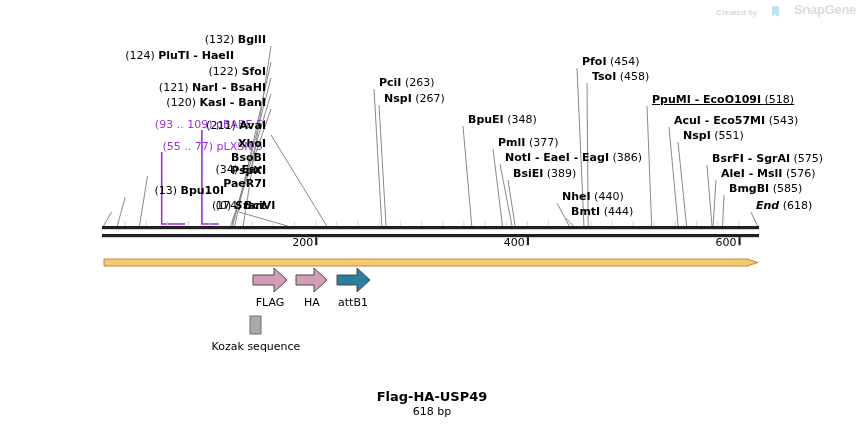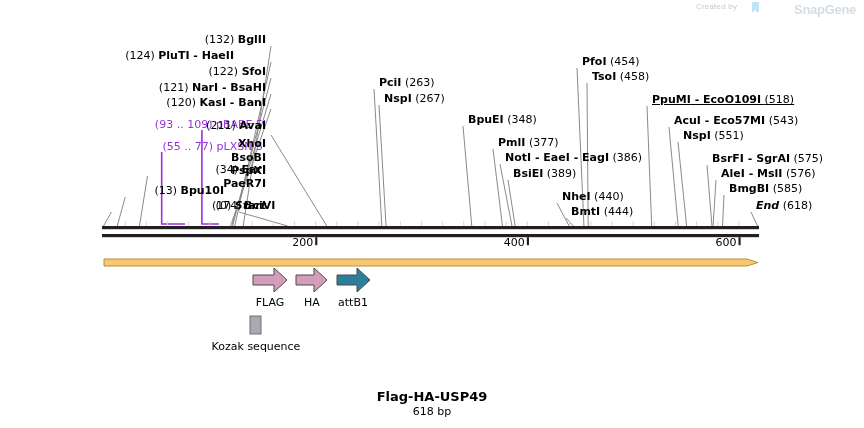--- a/index.html
+++ b/index.html
@@ -19,21 +19,21 @@
     position: absolute;
     left: 0; top: 0;
     width: 864px;
     height: 428px;
   }
   .wm {
     position: absolute;
     right: 8px;
     top: 2px;
     display: flex;
-    align-items: flex-start;
+    align-items: flex-end;
     gap: 15px;
     font-family: "Liberation Sans", sans-serif;
   }
   .wm-created {
     font-size: 8px;
     color: #c9c9cf;
     letter-spacing: 0.2px;
   }
   .wm-flag {
     width: 7px;
@@ -48,21 +48,20 @@
     left: 0; bottom: 0;
     border-left: 3.5px solid transparent;
     border-right: 3.5px solid transparent;
     border-bottom: 3px solid #ffffff;
   }
   .wm-name {
     font-size: 13px;
     color: #d6dde2;
     font-weight: 600;
     letter-spacing: -0.3px;
-    margin-left: 20px;
   }
 
   
   .lbl {
     position: absolute;
     white-space: nowrap;
     font-family: "DejaVu Sans", sans-serif;
     font-size: 11px;
     line-height: 12px;
   }

